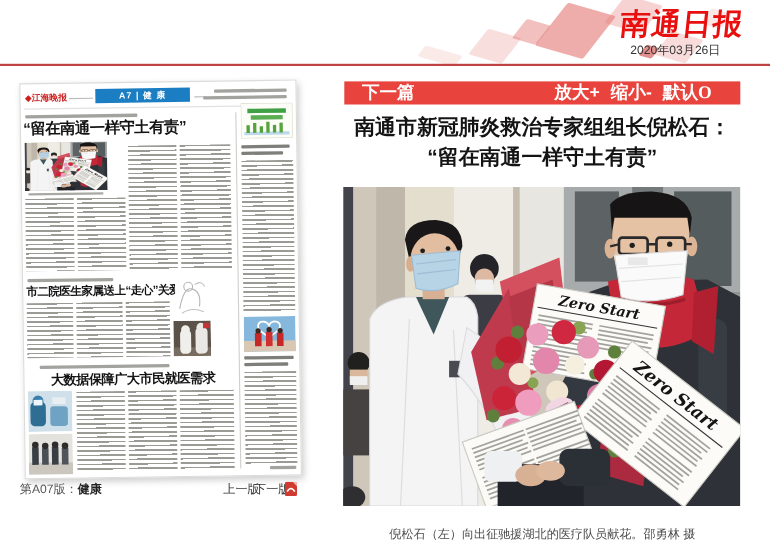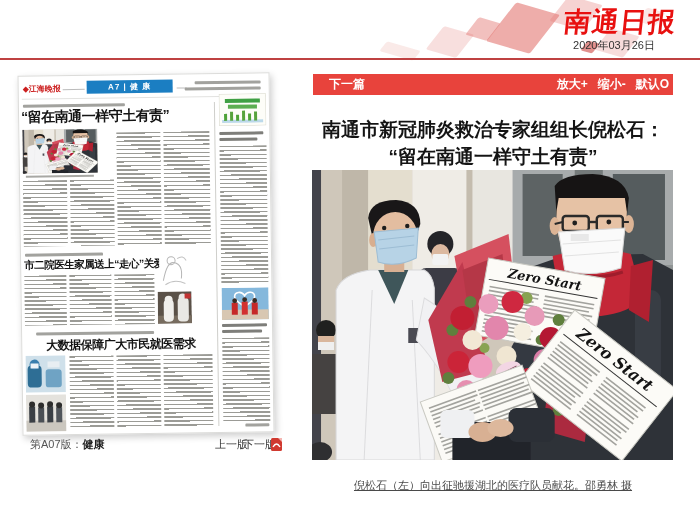--- a/index.html
+++ b/index.html
@@ -4,21 +4,21 @@
 <style>
   html,body{margin:0;padding:0;}
   body{width:700px;height:508px;position:relative;overflow:hidden;background:#ffffff;
        font-family:"Liberation Sans","DejaVu Sans",sans-serif;}
   .abs{position:absolute;}
   
   .tx{background:repeating-linear-gradient(to bottom,#9b9b96 0 1.5px,transparent 1.5px 4.1px);}
   .bar{background:#a2a29e;height:3px;border-radius:1px;}
   .deco{position:absolute;transform:skewX(-28deg) rotate(14deg);border-radius:2px;}
   .hl{font-weight:bold;color:#141414;white-space:nowrap;}
-  .toolbar-link{color:#ffffff;font-size:12px;font-weight:bold;cursor:pointer;}
+  .toolbar-link{color:#ffffff;font-size:16px;font-weight:bold;cursor:pointer;}
   .navlink{color:#333;font-size:11px;cursor:pointer;text-decoration:none;}
   .pagecard{background:#fff;border:1px solid #dcdcda;box-shadow:2px 3px 7px rgba(0,0,0,.20);}
 </style>
 </head>
 <body>
 
 <svg width="0" height="0" style="position:absolute" aria-hidden="true">
 <defs>
 <g id="photo-main">
 
@@ -288,43 +288,43 @@
       <circle cx="23" cy="12" r="2.4" fill="#3a2a22"></circle>
     <rect x="30" y="15" width="6" height="12" fill="#c62828"></rect>
       <circle cx="33" cy="13" r="2.4" fill="#3a2a22"></circle>
   </svg>
   <div class="abs bar" style="left:200px;top:250px;width:45px;height:3px;background:#7e7e7a;"></div>
   <div class="abs bar" style="left:200px;top:256px;width:40px;height:3px;background:#7e7e7a;"></div>
   <div class="abs tx" style="left:200px;top:264px;width:47px;height:84px;"></div>
   <div class="abs bar" style="left:222px;top:350px;width:24px;height:2.5px;"></div>
 </div>
 
-<div class="abs" style="left:12px;top:437px;width:320px;height:16px;">
+<div class="abs" style="left:0;top:437px;width:320px;height:16px;">
   <span class="abs" style="left:18px;top:0;font-size:11px;color:#555;">
     <span>第A07版：</span><b style="color:#222;">健康</b>
   </span>
   <span class="abs navlink" style="left:203px;top:0;">上一版</span>
   <span class="abs navlink" style="left:231px;top:0;">下一版</span>
   <svg class="abs" style="left:259px;top:1px;" width="11" height="13" viewBox="0 0 11 13">
     <rect width="11" height="13" rx="1.5" fill="#d03a30"></rect>
     <polygon points="11,0 11,4 7,0" fill="#f4b6b2"></polygon>
     <path d="M2,9 Q5.5,3 9,9" fill="none" stroke="#fff" stroke-width="1.4"></path>
   </svg>
 </div>
 
 <div class="abs" style="left:313px;top:74px;width:360px;height:21px;background:#e8433c;display:flex;align-items:center;">
   <span class="toolbar-link" style="margin-left:16px;">下一篇</span>
   <span style="flex:1"></span>
   <span class="toolbar-link" style="margin-right:10px;margin-left:40px;">放大+</span>
   <span class="toolbar-link" style="margin-right:10px;">缩小-</span>
-  <span class="toolbar-link" style="margin-right:4px;">默认O</span>
-</div>
-
-<div class="abs" style="left:308px;top:103px;width:370px;text-align:center;margin-top:13px;">
+  <span class="toolbar-link" style="margin-right:26px;font-family:Liberation Serif, serif;">默认O</span>
+</div>
+
+<div class="abs" style="left:308px;top:103px;width:370px;text-align:center;">
   <div class="hl" style="font-size:19px;line-height:27px;">南通市新冠肺炎救治专家组组长倪松石：</div>
   <div class="hl" style="font-size:19px;line-height:27px;">“留在南通一样守土有责”</div>
 </div>
 
 <svg class="abs" style="left:312px;top:170px;" width="361" height="290" viewBox="0 0 360 290" preserveAspectRatio="none">
   <use href="#photo-main"></use>
 </svg>
 
-<div class="abs" style="left:313px;top:478px;width:360px;text-align:center;font-size:11px;color:#4a4a4a;text-decoration:underline;">倪松石（左）向出征驰援湖北的医疗队员献花。邵勇林 摄</div>
+<div class="abs" style="left:313px;top:478px;width:360px;text-align:center;font-size:11px;color:#4a4a4a;">倪松石（左）向出征驰援湖北的医疗队员献花。邵勇林 摄</div>
 
 </body></html>

